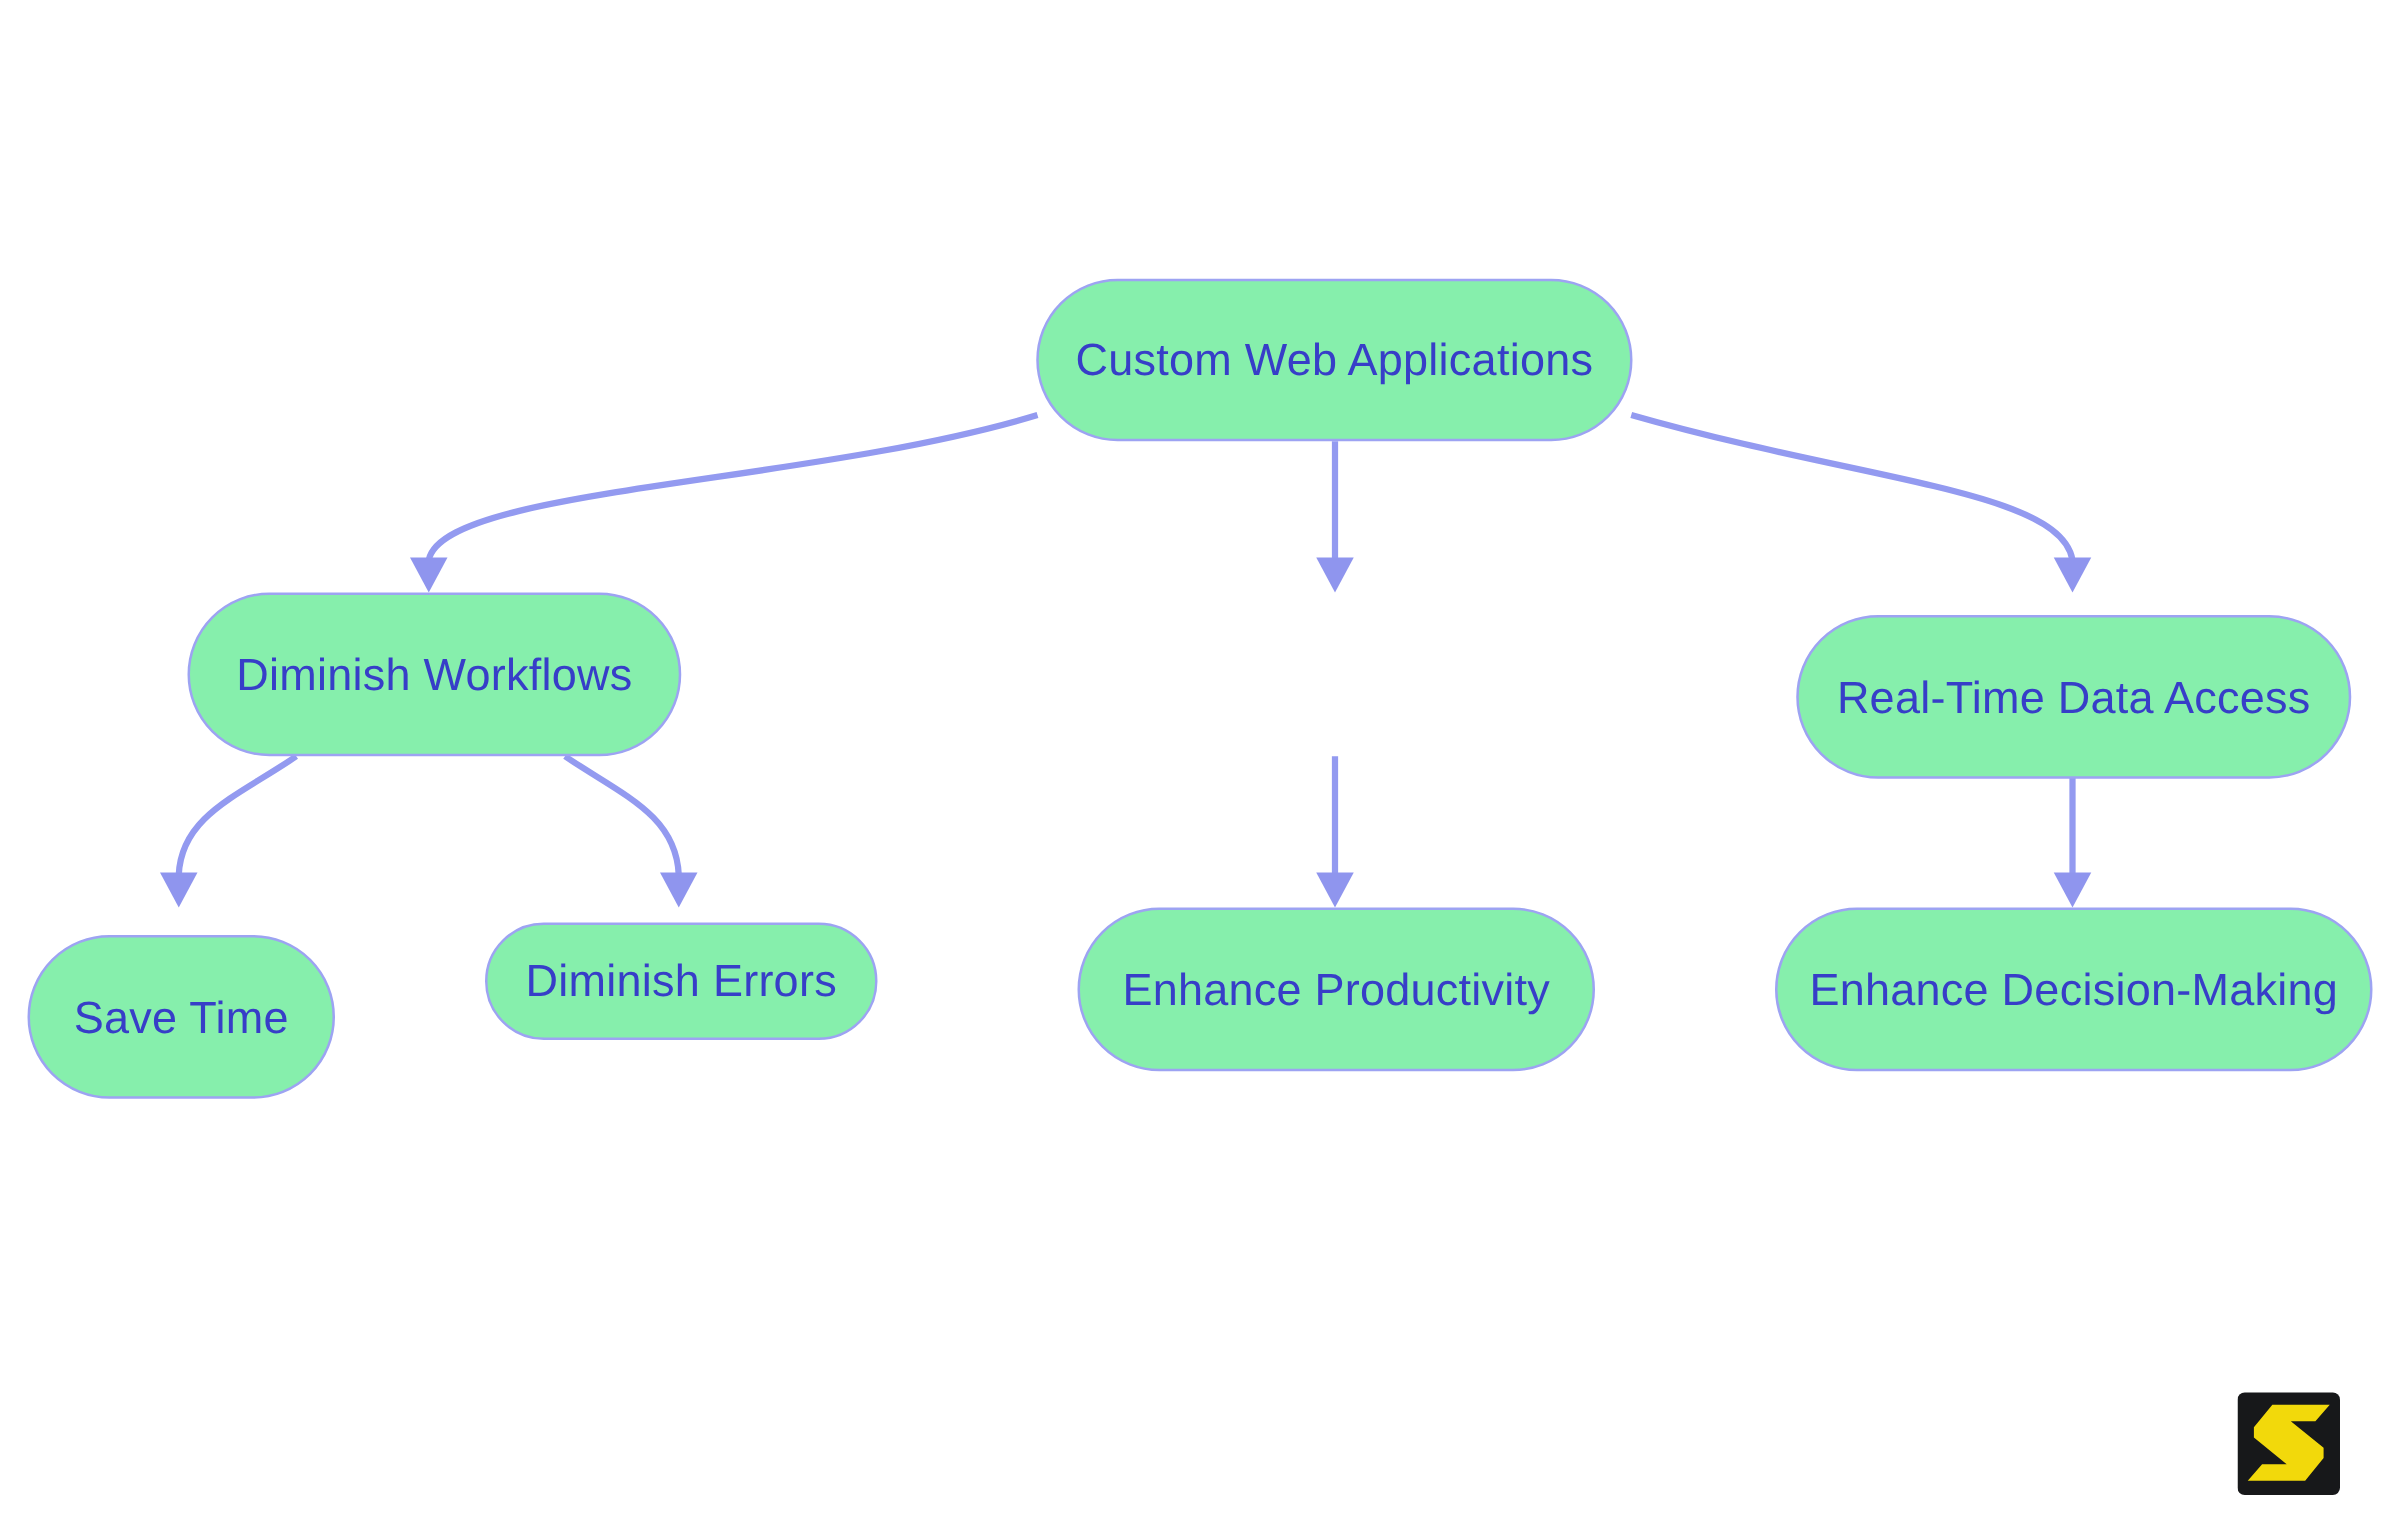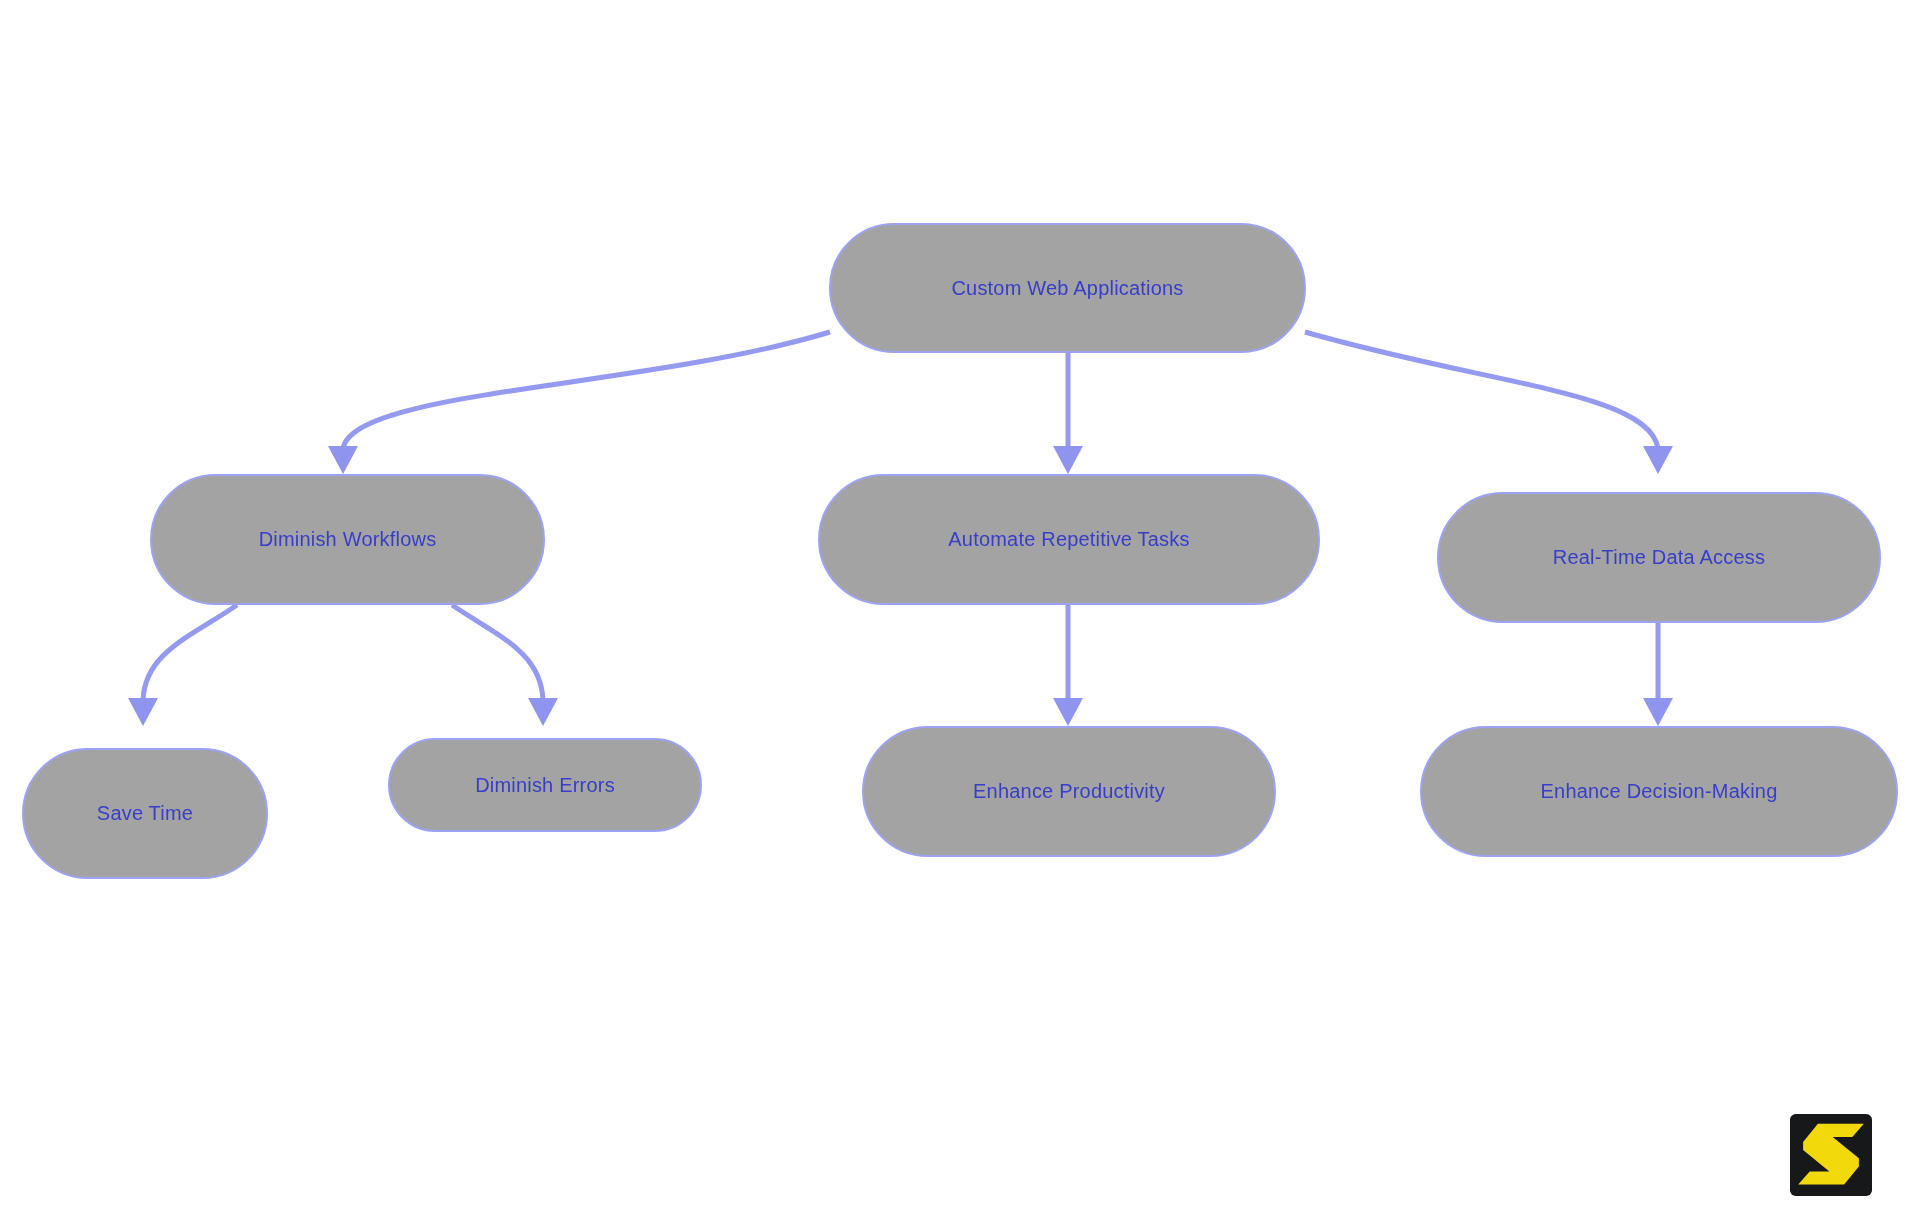--- a/index.html
+++ b/index.html
@@ -18,25 +18,25 @@
   .edges-layer {
     position: absolute;
     left: 0;
     top: 0;
     width: 1920px;
     height: 1215px;
   }
   .node {
     position: absolute;
     box-sizing: border-box;
-    background: #a3a3a3;
+    background: #86efac;
     border: 2px solid #9da3f2;
     border-radius: 66px;
     color: #373ec8;
-    font-size: 20px;
+    font-size: 36px;
     display: flex;
     align-items: center;
     justify-content: center;
     text-align: center;
     white-space: nowrap;
     letter-spacing: 0.2px;
   }
   
   .n-custom    { left: 829px;  top: 223px; width: 477px; height: 130px; }
   .n-optimize  { left: 150px;  top: 474px; width: 395px; height: 131px; }
@@ -94,23 +94,20 @@
   </svg>
 
   <div class="node n-custom">
     <span>Custom Web Applications</span>
   </div>
 
   <div class="node n-optimize">
     <span>Diminish Workflows</span>
   </div>
 
-  <div class="node n-automate">
-    <span>Automate Repetitive Tasks</span>
-  </div>
 
   <div class="node n-realtime">
     <span>Real-Time Data Access</span>
   </div>
 
   <div class="node n-save">
     <span>Save Time</span>
   </div>
 
   <div class="node n-diminish">

